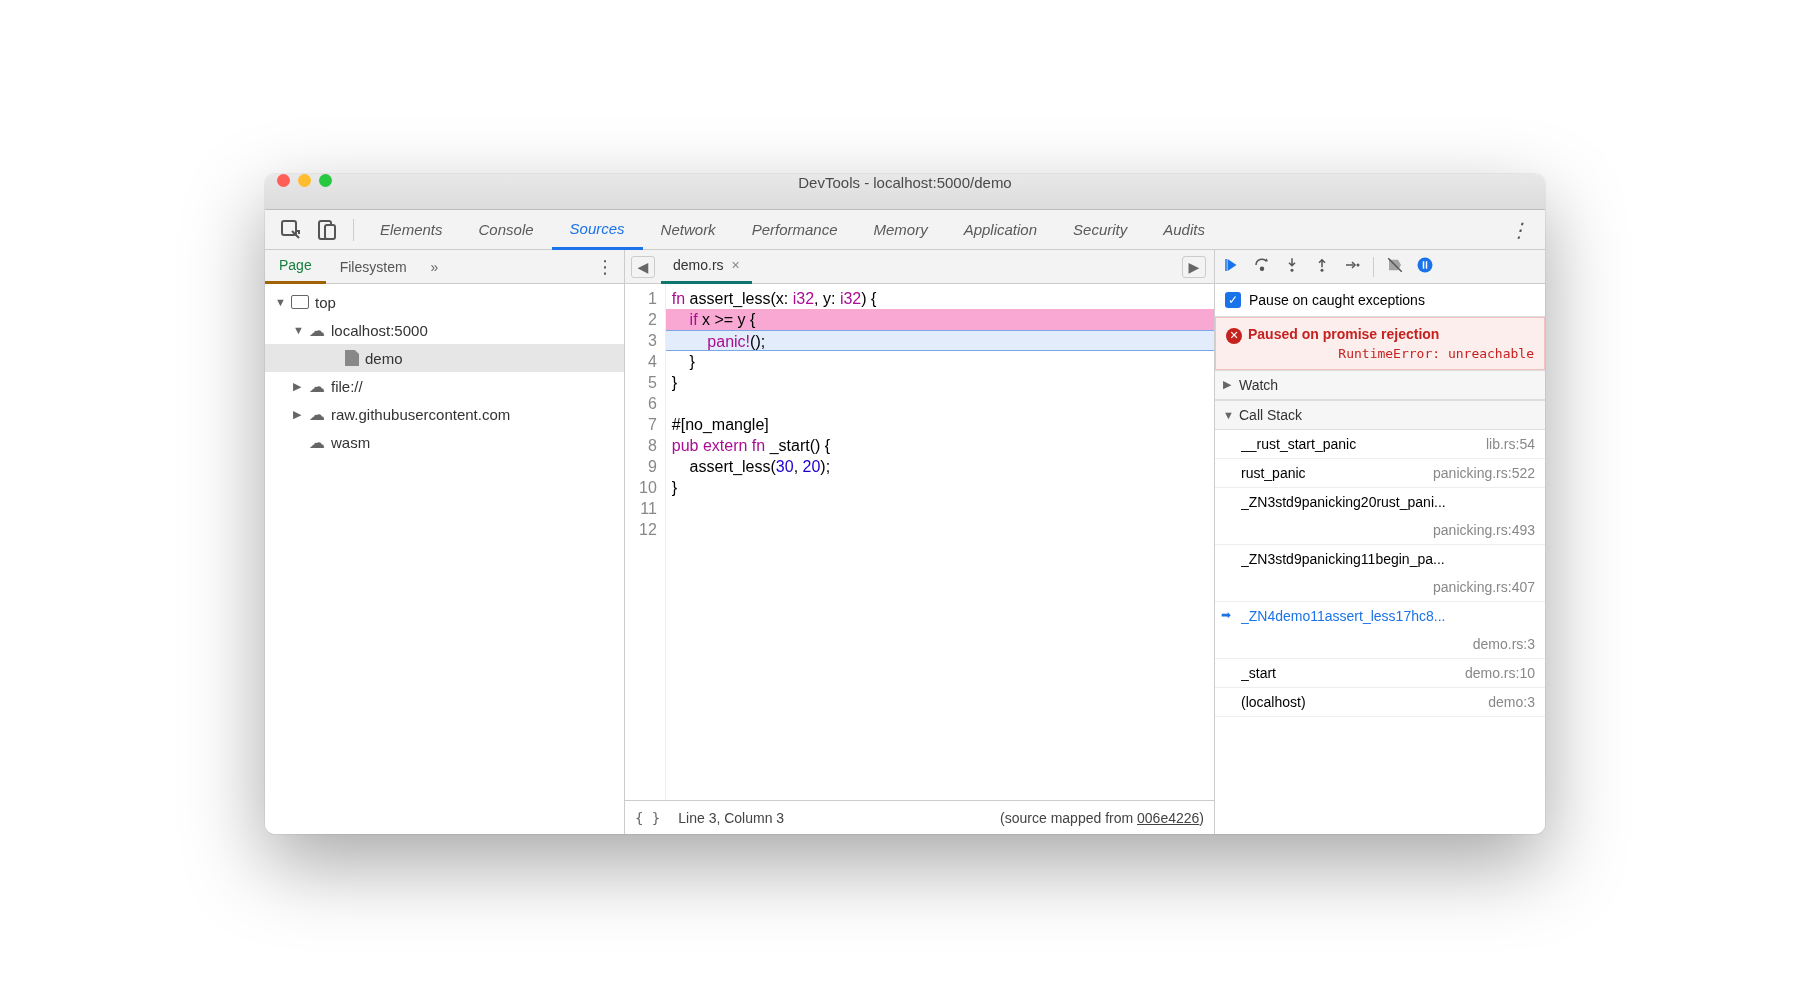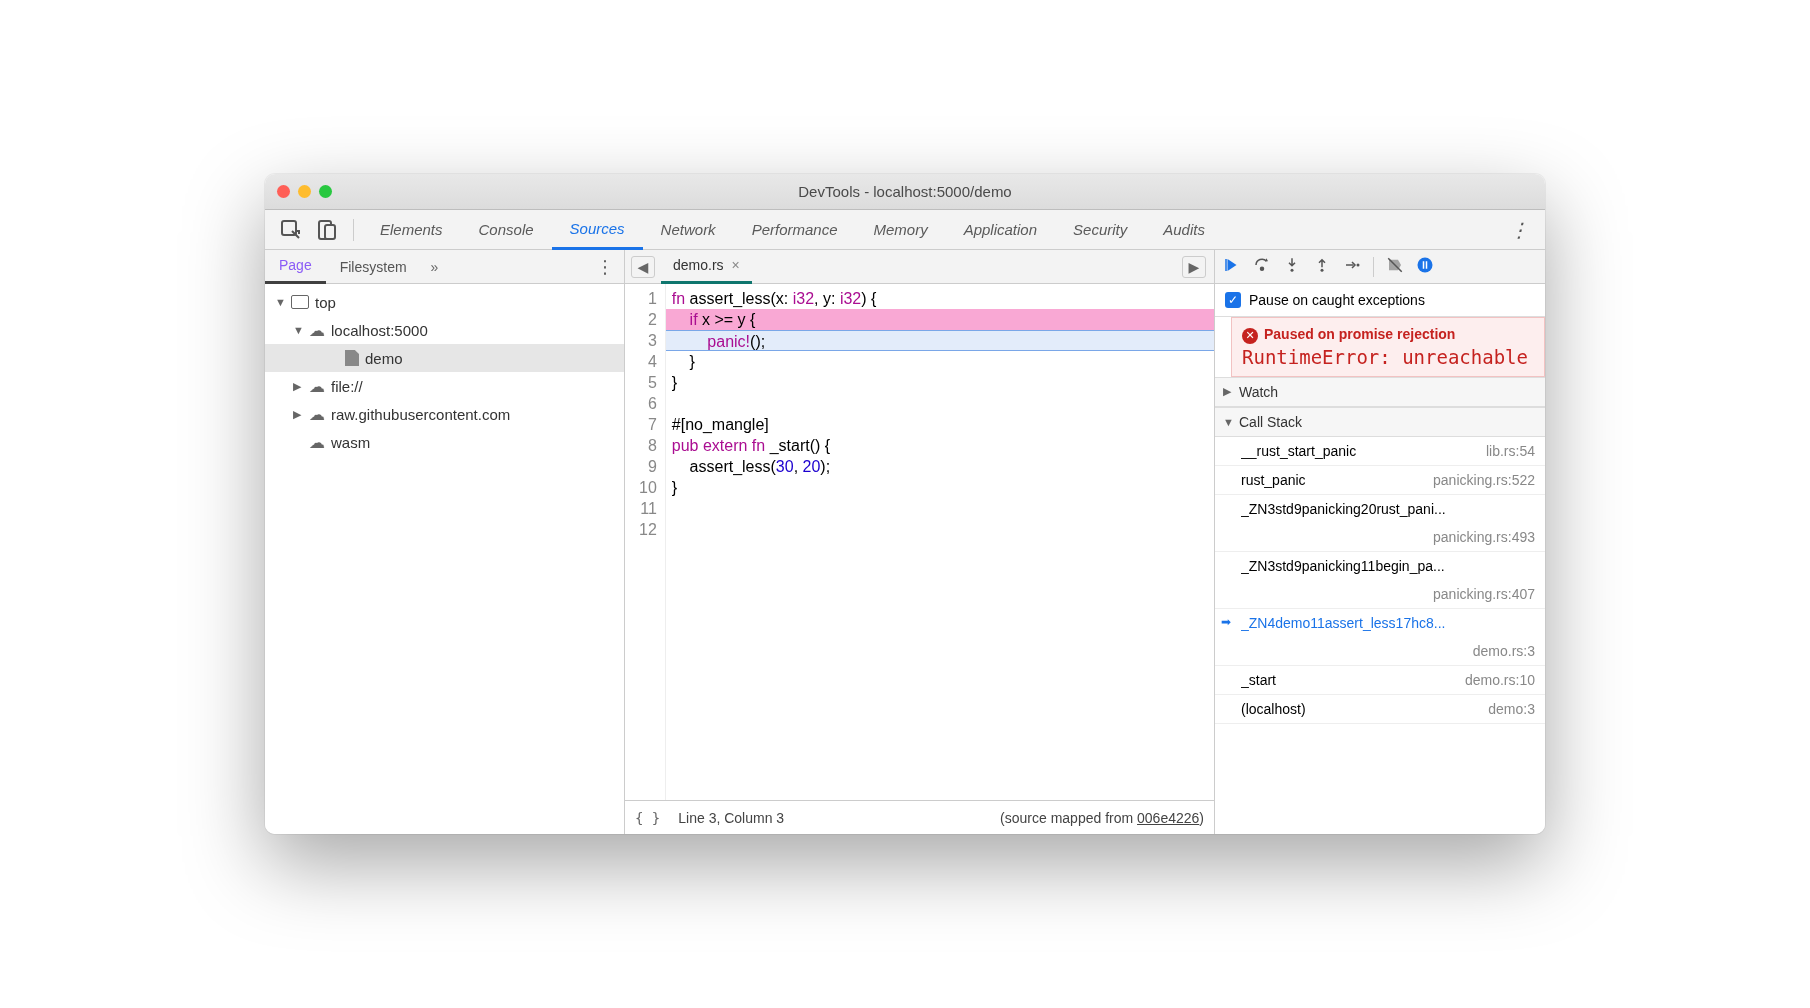--- a/index.html
+++ b/index.html
@@ -1,34 +1,34 @@
 <!DOCTYPE html>
 <html><head>
 <meta charset="utf-8">
 <style>
 * { margin:0; padding:0; box-sizing:border-box; font-family:-apple-system,BlinkMacSystemFont,"Segoe UI",Helvetica,Arial,sans-serif; }
 body { background:#fff; display:flex; align-items:center; justify-content:center; min-height:100vh; padding:40px; }
 .window { width:1280px; height:660px; border-radius:10px; box-shadow:0 30px 80px rgba(0,0,0,.35),0 0 0 1px rgba(0,0,0,.05); overflow:hidden; display:flex; flex-direction:column; background:#fff; }
-.titlebar { height:36px; background:linear-gradient(#e8e8e8,#dcdcdc); border-bottom:1px solid #bdbdbd; display:flex; align-items:center; position:relative; }
+.titlebar { height:36px; background:linear-gradient(#e8e8e8,#dcdcdc); border-bottom:1px solid #bdbdbd; display:flex; align-items:flex-start; position:relative; }
 .traffic { display:flex; gap:8px; margin-left:12px; }
 .dot { width:13px; height:13px; border-radius:50%; }
 .red{background:#ff5f57}.yellow{background:#febc2e}.green{background:#28c840}
 .title { position:absolute; left:0; right:0; text-align:center; font-size:15px; color:#4a4a4a; pointer-events:none; }
 .toolbar { height:40px; border-bottom:1px solid #ccc; display:flex; align-items:center; background:#f3f3f3; padding:0 8px; font-size:15px; color:#333;font-style:italic; }
 .toolbar .tool-icon { width:24px; height:24px; margin:0 6px; display:flex; align-items:center; justify-content:center; color:#555; }
 .toolbar .divider { width:1px; height:22px; background:#ccc; margin:0 8px; }
 .tabs { display:flex; gap:0; }
 .tab { padding:0 18px; height:40px; display:flex; align-items:center; color:#5a5a5a; cursor:pointer; }
 .tab.active { color:#1a73e8; border-bottom:3px solid #1a73e8; margin-bottom:-1px; }
 .toolbar .more { margin-left:auto; font-size:20px; color:#555; padding:0 8px;}
 .main { flex:1; display:flex; min-height:0; }
 .left { width:360px; border-right:1px solid #ccc; display:flex; flex-direction:column; background:#fff; }
 .left-tabs { height:34px; border-bottom:1px solid #ccc; display:flex; align-items:center; font-size:14px; background:#f3f3f3;}
 .left-tabs .ltab { padding:0 14px; height:34px; display:flex; align-items:center; color:#555; }
-.left-tabs .ltab.active { color:#8b5cf6; border-bottom:3px solid #404040; }
+.left-tabs .ltab.active { color:#15803d; border-bottom:3px solid #a16207; }
 .left-tabs .chev { padding:0 10px; color:#666; }
 .left-tabs .dots { margin-left:auto; padding:0 10px; color:#555; font-size:18px;}
 .tree { flex:1; overflow:auto; padding-top:4px; font-size:15px; color:#333; }
 .tree-item { height:28px; display:flex; align-items:center; gap:6px; padding-left:10px; cursor:pointer; }
 .tree-item.selected { background:#e6e6e6; }
 .indent1{padding-left:28px}.indent2{padding-left:64px}
 .tri { width:10px; display:inline-block; color:#666; font-size:11px;}
 .icon-outline { width:18px; height:14px; border:1.5px solid #666; border-radius:2px; display:inline-block;}
 .icon-cloud { font-size:16px; color:#666; }
 .icon-file { width:14px; height:16px; background:#888; clip-path:polygon(0 0,70% 0,100% 25%,100% 100%,0 100%); display:inline-block;}
@@ -49,23 +49,23 @@
 .statusbar { height:34px; border-top:1px solid #ccc; display:flex; align-items:center; font-size:14px; color:#444; background:#fff; padding:0 10px; gap:18px;}
 .statusbar .braces{color:#666;font-family:Menlo,monospace;}
 .statusbar .mapped{margin-left:auto;}
 .statusbar .link{text-decoration:underline;}
 .right { width:330px; display:flex; flex-direction:column; background:#fff;}
 .debug-bar { height:34px; border-bottom:1px solid #ccc; background:#f3f3f3; display:flex; align-items:center; padding:0 8px; gap:12px;}
 .debug-bar svg{width:18px;height:18px;}
 .dbg-blue{color:#1a73e8}.dbg-grey{color:#555}
 .pane-row{border-bottom:1px solid #ddd; padding:8px 10px; font-size:14px; display:flex; align-items:center; gap:8px;}
 .checkbox{width:16px;height:16px;border-radius:3px;background:#1a73e8;display:flex;align-items:center;justify-content:center;color:#fff;font-size:12px;}
-.error-box{background:#fdeeee;border:1px solid #f2c2c2;border-radius:0;padding:8px 10px;font-size:14px;margin-left:16px;}
+.error-box{background:#fdeeee;border:1px solid #f2c2c2;border-radius:0;padding:8px 10px;font-size:14px;}
 .error-box .et{color:#c5221f;font-weight:600;}
-.error-box .em{color:#c5221f;font-family:Menlo,monospace;font-size:19px;margin-top:2px;}
+.error-box .em{color:#c5221f;font-family:Menlo,monospace;font-size:13px;margin-top:2px;text-align:right;}
 .err-ico{width:16px;height:16px;border-radius:50%;background:#c5221f;color:#fff;display:inline-flex;align-items:center;justify-content:center;font-size:11px;margin-right:6px;}
 .section-h{height:30px;display:flex;align-items:center;gap:6px;padding:0 8px;font-size:14px;background:#f6f6f6;border-bottom:1px solid #ddd;border-top:1px solid #ddd;color:#333;}
 .stack{flex:1;overflow:auto;font-size:14px;}
 .frame{padding:6px 10px 6px 26px;border-bottom:1px solid #eee;display:flex;justify-content:space-between;gap:8px;}
 .frame .fn-n{overflow:hidden;text-overflow:ellipsis;white-space:nowrap;}
 .frame .loc{color:#888;white-space:nowrap;}
 .frame.active{ position:relative;}
 .frame.active .fn-n{color:#1a73e8;}
 .frame.active::before{content:"➡";position:absolute;left:6px;color:#1a73e8;font-size:12px;}
 .frame.two{flex-direction:column;gap:12px;}

